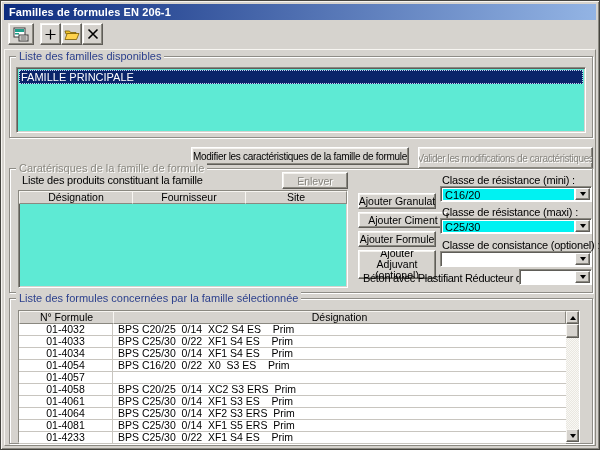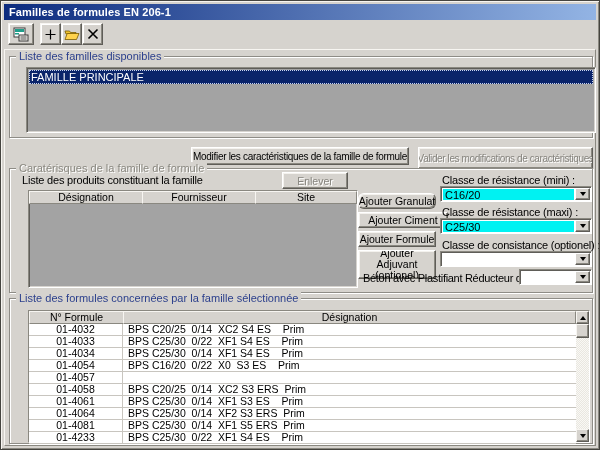--- a/index.html
+++ b/index.html
@@ -31,21 +31,21 @@
   .gl-blue { color:#2b3f8c; }
   .gl-gray { color:#8a8880; text-shadow:1px 1px 0 #fff; }
 
   .btn { background:#d6d3ce; border:1px solid; border-color:#ffffff #5f5d58 #5f5d58 #ffffff;
          box-shadow: inset -1px -1px 0 #8a8880, inset 1px 1px 0 #f4f2ee;
          font-family:"Liberation Sans",sans-serif; text-align:center; cursor:pointer;
          display:flex; align-items:center; justify-content:center; white-space:nowrap; overflow:hidden; }
   .btn.disabled { color:#86847e; text-shadow:1px 1px 0 #fff; cursor:default; }
 
   .sunken { border:1px solid; border-color:#8a8880 #ffffff #ffffff #8a8880;
-            box-shadow: inset 1px 1px 0 #5f5d58, inset -1px -1px 0 #d6d3ce; background:#a3a3a3;margin-left:10px; }
+            box-shadow: inset 1px 1px 0 #5f5d58, inset -1px -1px 0 #d6d3ce; background:#5eead4; }
 
   .list-item-selected { position:absolute; left:2px; right:2px; top:2px; height:14px;
                         background:#0a246a; color:#fff; line-height:14px; padding-left:2px;
                         outline:1px dotted #c7d3ef; outline-offset:-1px; cursor:default; }
 
   .th { position:absolute; top:0; height:13px; background:#d6d3ce;
         border:1px solid; border-color:#f7f5f1 #8a8880 #8a8880 #f7f5f1;
         font-size:10.5px; line-height:11px; text-align:center; overflow:hidden; white-space:nowrap; }
 
   .tr { position:absolute; height:12px; border-bottom:1px solid #c8c5bf; background:#fff;
@@ -137,21 +137,21 @@
 
     <span class="label" style="left:12px; top:5px;">Liste des produits constituant la famille</span>
     <button class="btn disabled" style="position:absolute; left:272px; top:3px; width:66px; height:17px; font-size:10.5px;">Enlever</button>
 
     <div class="sunken" style="position:absolute; left:8px; top:21px; width:330px; height:98px;">
       <span class="th" style="left:0; width:114px;">Désignation</span>
       <span class="th" style="left:113px; width:114px;">Fournisseur</span>
       <span class="th" style="left:226px; width:102px;">Site</span>
     </div>
 
-    <button class="btn" style="position:absolute; left:348px; top:24px; width:78px; height:16px; font-size:10.5px;border-radius:6px;">Ajouter Granulat</button>
+    <button class="btn" style="position:absolute; left:348px; top:24px; width:78px; height:16px; font-size:10.5px;">Ajouter Granulat</button>
     <button class="btn" style="position:absolute; left:348px; top:43px; width:90px; height:16px; font-size:10.5px;">Ajouter Ciment</button>
     <button class="btn" style="position:absolute; left:348px; top:62px; width:78px; height:16px; font-size:10.5px;">Ajouter Formule</button>
     <button class="btn" style="position:absolute; left:348px; top:81px; width:78px; height:29px; font-size:10.5px; white-space:normal; line-height:11px; padding:0 4px;">Ajouter Adjuvant (optionel)</button>
 
     <span class="label" style="left:432px; top:5px;">Classe de résistance (mini) :</span>
     <div class="combo cyan" style="left:430px; top:17px; width:152px;">
       <span class="val">C16/20</span>
       <span class="drop">
           <span class="tri-down"></span>
         </span>

